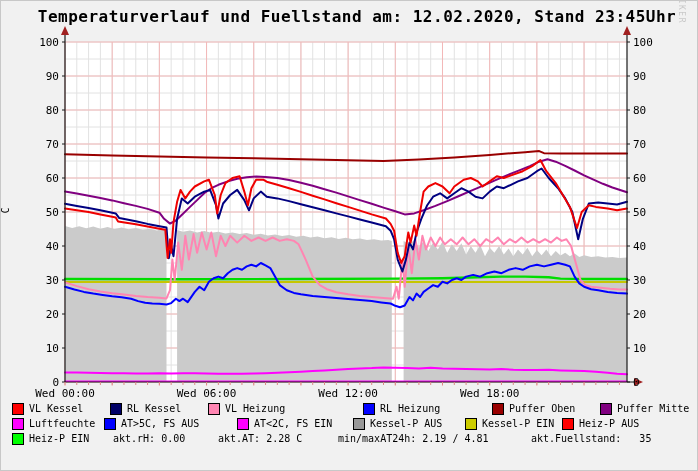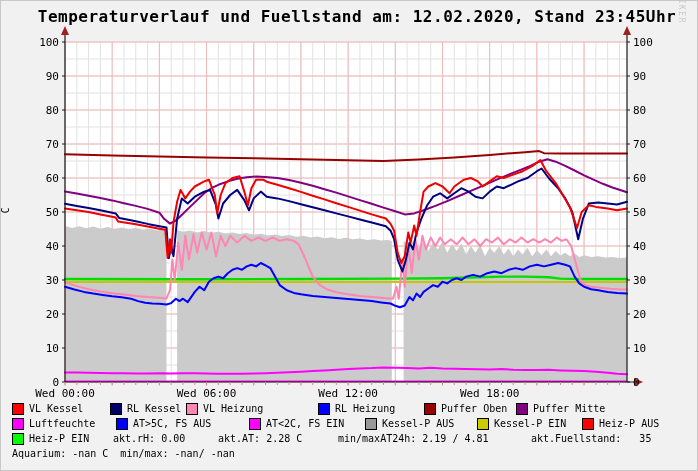--- a/index.html
+++ b/index.html
@@ -13,29 +13,29 @@
        transform-origin:center;font-size:10px;color:#000;}
   #watermark{position:absolute;right:12px;top:24px;transform:rotate(90deg);
        transform-origin:top right;font-size:8px;color:#c9c9c9;letter-spacing:1.5px;white-space:nowrap;}
   .legend{position:absolute;left:12px;top:401px;width:684px;color:#000;}
   .legend-row{display:flex;height:15px;align-items:center;white-space:pre;
        font-size:10px;}
   .legend-item{display:flex;align-items:center;flex:0 0 auto;}
   .swatch{width:10px;height:10px;border:1px solid #000;display:inline-block;
        margin-right:5px;flex:0 0 auto;}
   .lr0 .legend-item:nth-child(1){width:98px}
-  .lr0 .legend-item:nth-child(2){width:76px}
-  .lr0 .legend-item:nth-child(3){width:132px}
-  .lr0 .legend-item:nth-child(4){width:106px}
-  .lr0 .legend-item:nth-child(5){width:92px}
-  .lr1 .legend-item:nth-child(1){width:104px}
+  .lr0 .legend-item:nth-child(2){width:98px}
+  .lr0 .legend-item:nth-child(3){width:155px}
+  .lr0 .legend-item:nth-child(4){width:129px}
+  .lr0 .legend-item:nth-child(5){width:108px}
+  .lr1 .legend-item:nth-child(1){width:92px}
   .lr1 .legend-item:nth-child(2){width:133px}
   .lr1 .legend-item:nth-child(3){width:116px}
   .lr1 .legend-item:nth-child(4){width:112px}
-  .lr1 .legend-item:nth-child(5){width:105px}
+  .lr1 .legend-item:nth-child(5){width:97px}
   .lr2 .legend-item:nth-child(1){width:101px}
   .lr2 .legend-item:nth-child(2){width:105px}
   .lr2 .legend-item:nth-child(3){width:120px}
   .lr2 .legend-item:nth-child(4){width:193px}
 </style>
 </head>
 <body>
 
 <div id="frame"></div>
 
@@ -253,14 +253,13 @@
   </svg>
 
 <div id="y-axis-label">C</div>
 
 <div id="watermark">RRDTOOL / TOBI OETIKER</div>
 
 <div class="legend" id="legend">
     <div class="legend-row lr0"><span class="legend-item"><span class="swatch" style="background: rgb(255, 0, 0);"></span><span>VL Kessel</span></span><span class="legend-item"><span class="swatch" style="background: rgb(0, 0, 102);"></span><span>RL Kessel</span></span><span class="legend-item"><span class="swatch" style="background: rgb(255, 133, 178);"></span><span>VL Heizung</span></span><span class="legend-item"><span class="swatch" style="background: rgb(0, 0, 255);"></span><span>RL Heizung</span></span><span class="legend-item"><span class="swatch" style="background: rgb(153, 0, 0);"></span><span>Puffer Oben</span></span><span class="legend-item"><span class="swatch" style="background: rgb(128, 0, 128);"></span><span>Puffer Mitte</span></span></div>
     <div class="legend-row lr1"><span class="legend-item"><span class="swatch" style="background: rgb(255, 0, 255);"></span><span>Luftfeuchte</span></span><span class="legend-item"><span class="swatch" style="background: rgb(0, 0, 255);"></span><span>AT&gt;5C, FS AUS</span></span><span class="legend-item"><span class="swatch" style="background: rgb(255, 0, 255);"></span><span>AT&lt;2C, FS EIN</span></span><span class="legend-item"><span class="swatch" style="background: rgb(153, 153, 153);"></span><span>Kessel-P AUS</span></span><span class="legend-item"><span class="swatch" style="background: rgb(204, 204, 0);"></span><span>Kessel-P EIN</span></span><span class="legend-item"><span class="swatch" style="background: rgb(255, 0, 0);"></span><span>Heiz-P AUS</span></span></div>
     <div class="legend-row lr2"><span class="legend-item"><span class="swatch" style="background: rgb(0, 255, 0);"></span><span>Heiz-P EIN</span></span><span class="legend-item"><span>akt.rH: 0.00</span></span><span class="legend-item"><span>akt.AT: 2.28 C</span></span><span class="legend-item"><span>min/maxAT24h: 2.19 / 4.81</span></span><span class="legend-item"><span>akt.Fuellstand:   35</span></span></div>
-    <div class="legend-row lr3"><span class="legend-item"><span>Aquarium: -nan C  min/max: -nan/ -nan</span></span></div>
   </div>
 
 </body></html>

